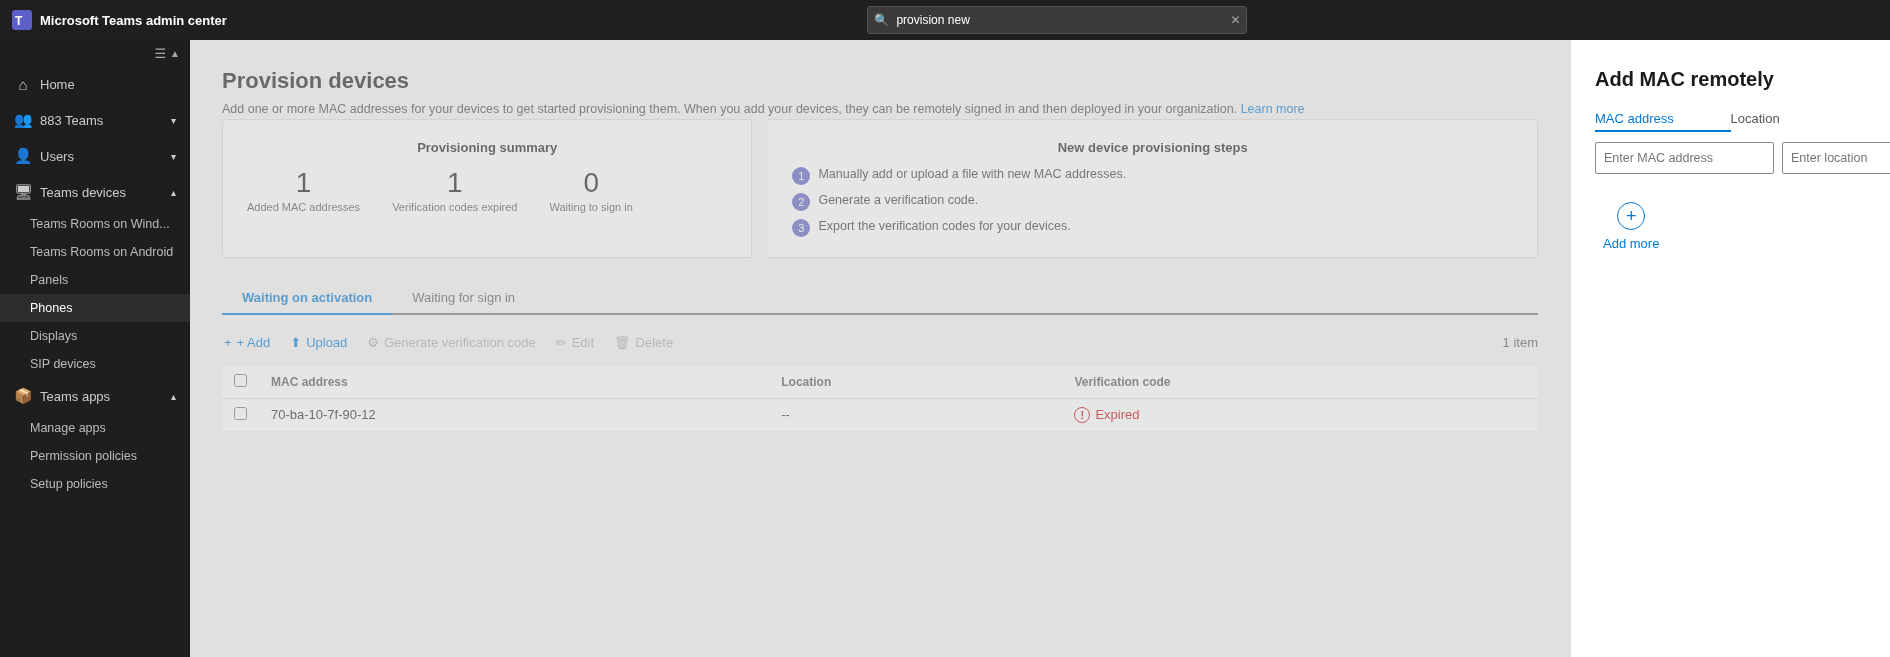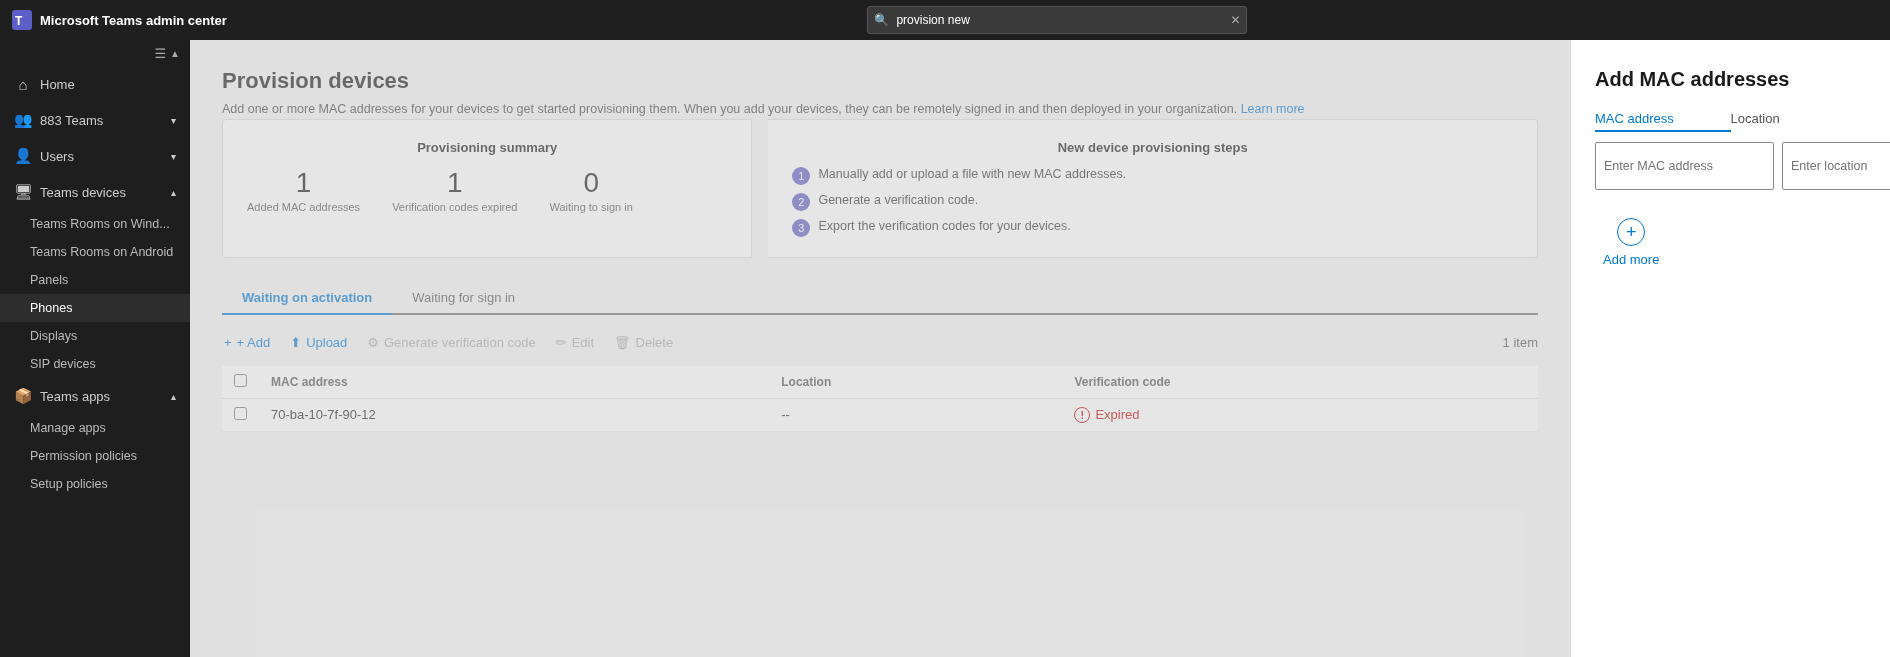--- a/index.html
+++ b/index.html
@@ -312,21 +312,21 @@
       cursor: pointer;
     }
     .panel-col-header:last-child { color: #555; border-bottom: 2px solid transparent; }
     .mac-input-row {
       display: flex;
       gap: 8px;
       margin-bottom: 20px;
     }
     .mac-input, .loc-input {
       flex: 1;
-      height: 48px;
+      height: 32px;
       border: 1px solid #8a8a8a;
       border-radius: 2px;
       padding: 0 8px;
       font-size: 12.5px;
       color: #be185d;
       outline: none;
     }
     .add-more-btn {
       display: flex;
       flex-direction: column;
@@ -537,21 +537,21 @@
               <span class="expired-circle">!</span>
               <span>Expired</span>
             </span>
           </td>
         </tr>
       </tbody>
     </table>
   </div>
 
   <div class="right-panel">
-    <h2 class="panel-title">Add MAC addresses</h2>
+    <h2 class="panel-title">Add MAC remotely</h2>
 
     <div class="panel-col-headers">
       <span class="panel-col-header">MAC address</span>
       <span class="panel-col-header">Location</span>
     </div>
 
     <div class="mac-input-row">
       <input class="mac-input" type="text" placeholder="Enter MAC address" style="">
       <input class="loc-input" type="text" placeholder="Enter location" style="">
     </div>

